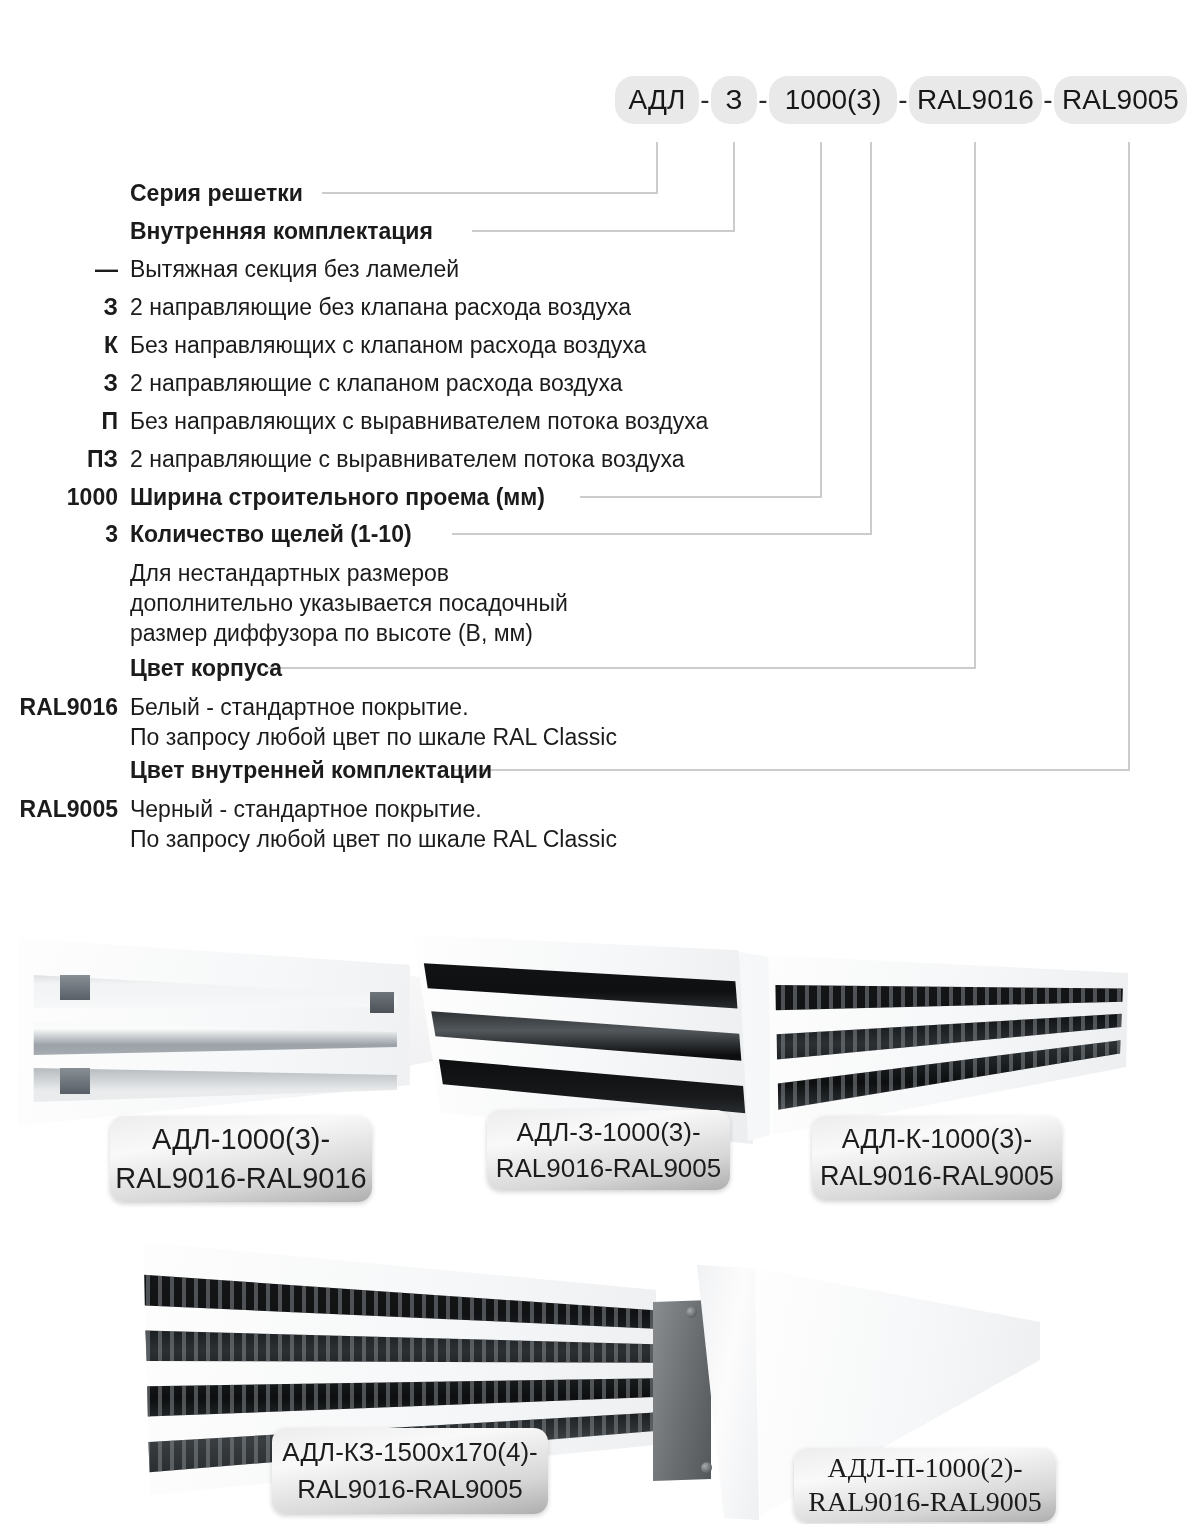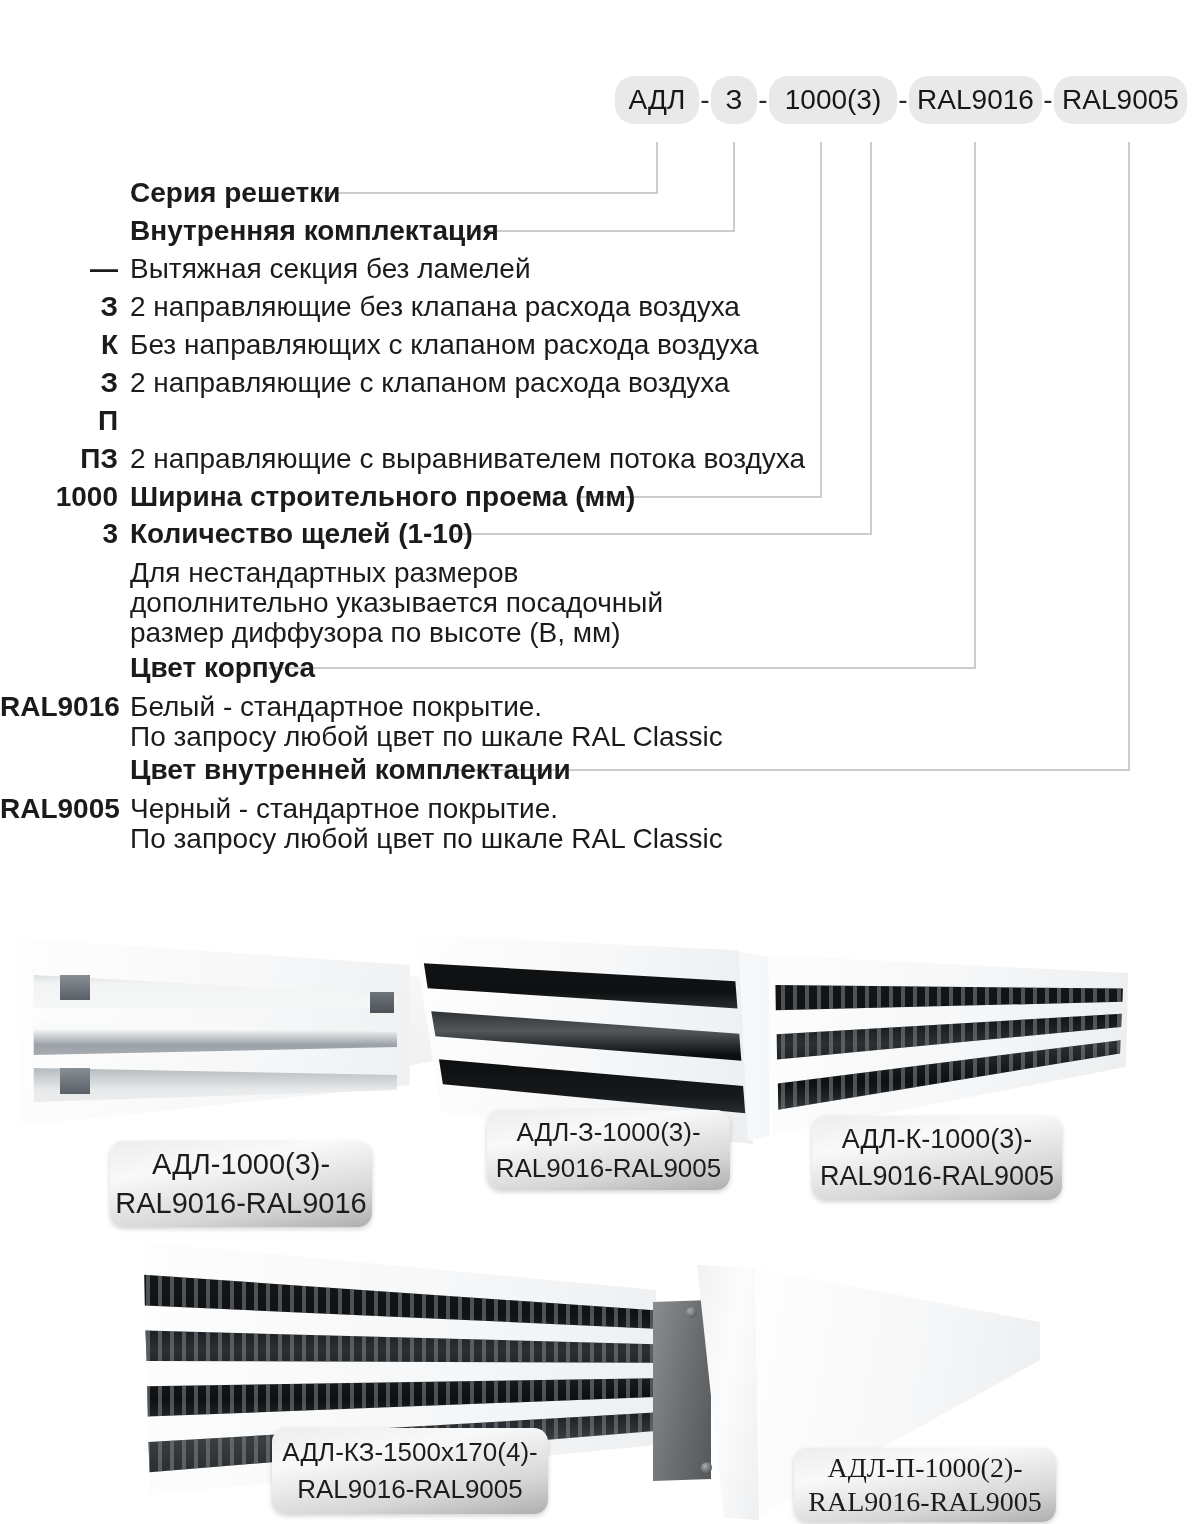--- a/index.html
+++ b/index.html
@@ -16,21 +16,21 @@
   .code-box{background:#e9e9e9;border-radius:19px;height:48px;display:flex;align-items:center;
             justify-content:center;font-size:28px;color:#171717;}
   .code-sep{width:12px;text-align:center;font-size:28px;color:#2a2a2a;}
   .cb-0{width:84px}.cb-1{width:46px}.cb-2{width:128px}.cb-3{width:133px}.cb-4{width:133px}
 
   
   .vline{position:absolute;width:2px;background:#cccccc;}
   .hline{position:absolute;height:2px;background:#cccccc;}
 
   
-  .lg-row{position:absolute;left:0;width:1200px;height:26px;line-height:26px;font-size:28px;}
+  .lg-row{position:absolute;left:0;width:1200px;height:26px;line-height:26px;font-size:23px;}
   .lg-code{position:absolute;left:0;width:118px;text-align:right;font-weight:700;}
   .lg-text{position:absolute;left:130px;white-space:nowrap;}
   .b{font-weight:700;}
 
   
   .grille{position:absolute;}
   .grille > div{position:absolute;}
   .face-light{background:linear-gradient(100deg,#fefefe 0%,#f6f7f8 55%,#ebedee 100%);}
   .slot-light{background:linear-gradient(180deg,#a7adb3 0%,#c2c7cb 20%,#f2f3f4 30%,#fafbfb 52%,#9aa1a7 60%,#b9bec2 72%,#e8eaeb 82%,#eef0f1 100%);}
   .slot-dark{background:linear-gradient(180deg,#131516 0%,#0e1011 28%,#35393c 38%,#53585c 45%,#0b0d0e 56%,#17191b 74%,#33373a 85%,#101214 100%);}
@@ -87,21 +87,21 @@
   .g5-wedge{left:115px;top:22px;width:290px;height:260px;}
   .g5-wface{left:0;top:0;width:100%;height:100%;clip-path:polygon(0% 2.3%,98.3% 23.1%,98.3% 37.7%,1.7% 97.7%);}
   .g5-s1{left:0;top:0;width:100%;height:100%;clip-path:polygon(1% 24.2%,97% 26.2%,97% 30%,1.5% 42.3%);}
 
   
   .plate{position:absolute;border-radius:14px;
     background:linear-gradient(170deg,#ededed 0%,#f9f9f9 30%,#d6d6d6 72%,#aeaeae 100%);
     box-shadow:0 2px 5px rgba(0,0,0,0.18);
     display:flex;flex-direction:column;align-items:center;justify-content:center;
     text-align:center;color:#1c1c1c;}
-  .p1{left:110px;top:1116px;width:262px;height:86px;font-size:29px;line-height:39px;margin-top:25px;}
+  .p1{left:110px;top:1116px;width:262px;height:86px;font-size:29px;line-height:39px;}
   .p2{left:487px;top:1110px;width:243px;height:80px;font-size:26px;line-height:36px;}
   .p3{left:812px;top:1116px;width:250px;height:84px;font-size:27px;line-height:37px;}
   .p4{left:272px;top:1428px;width:276px;height:86px;font-size:26px;line-height:37px;}
   .p5{left:794px;top:1448px;width:262px;height:74px;font-size:28px;line-height:34px;font-family:Liberation Serif, serif;}
 </style>
 </head>
 <body>
 
 <div class="page">
 
@@ -149,20 +149,21 @@
   <div class="lg-row" style="top:332px">
     <span class="lg-code">К</span>
     <span class="lg-text">Без направляющих с клапаном расхода воздуха</span>
   </div>
   <div class="lg-row" style="top:370px">
     <span class="lg-code">З</span>
     <span class="lg-text">2 направляющие с клапаном расхода воздуха</span>
   </div>
   <div class="lg-row" style="top:408px">
     <span class="lg-code">П</span>
+    <span class="lg-text">Без направляющих с выравнивателем потока воздуха</span>
   </div>
   <div class="lg-row" style="top:446px">
     <span class="lg-code">ПЗ</span>
     <span class="lg-text">2 направляющие с выравнивателем потока воздуха</span>
   </div>
 
   <div class="lg-row" style="top:484px">
     <span class="lg-code">1000</span>
     <span class="lg-text b">Ширина строительного проема (мм)</span>
   </div>

